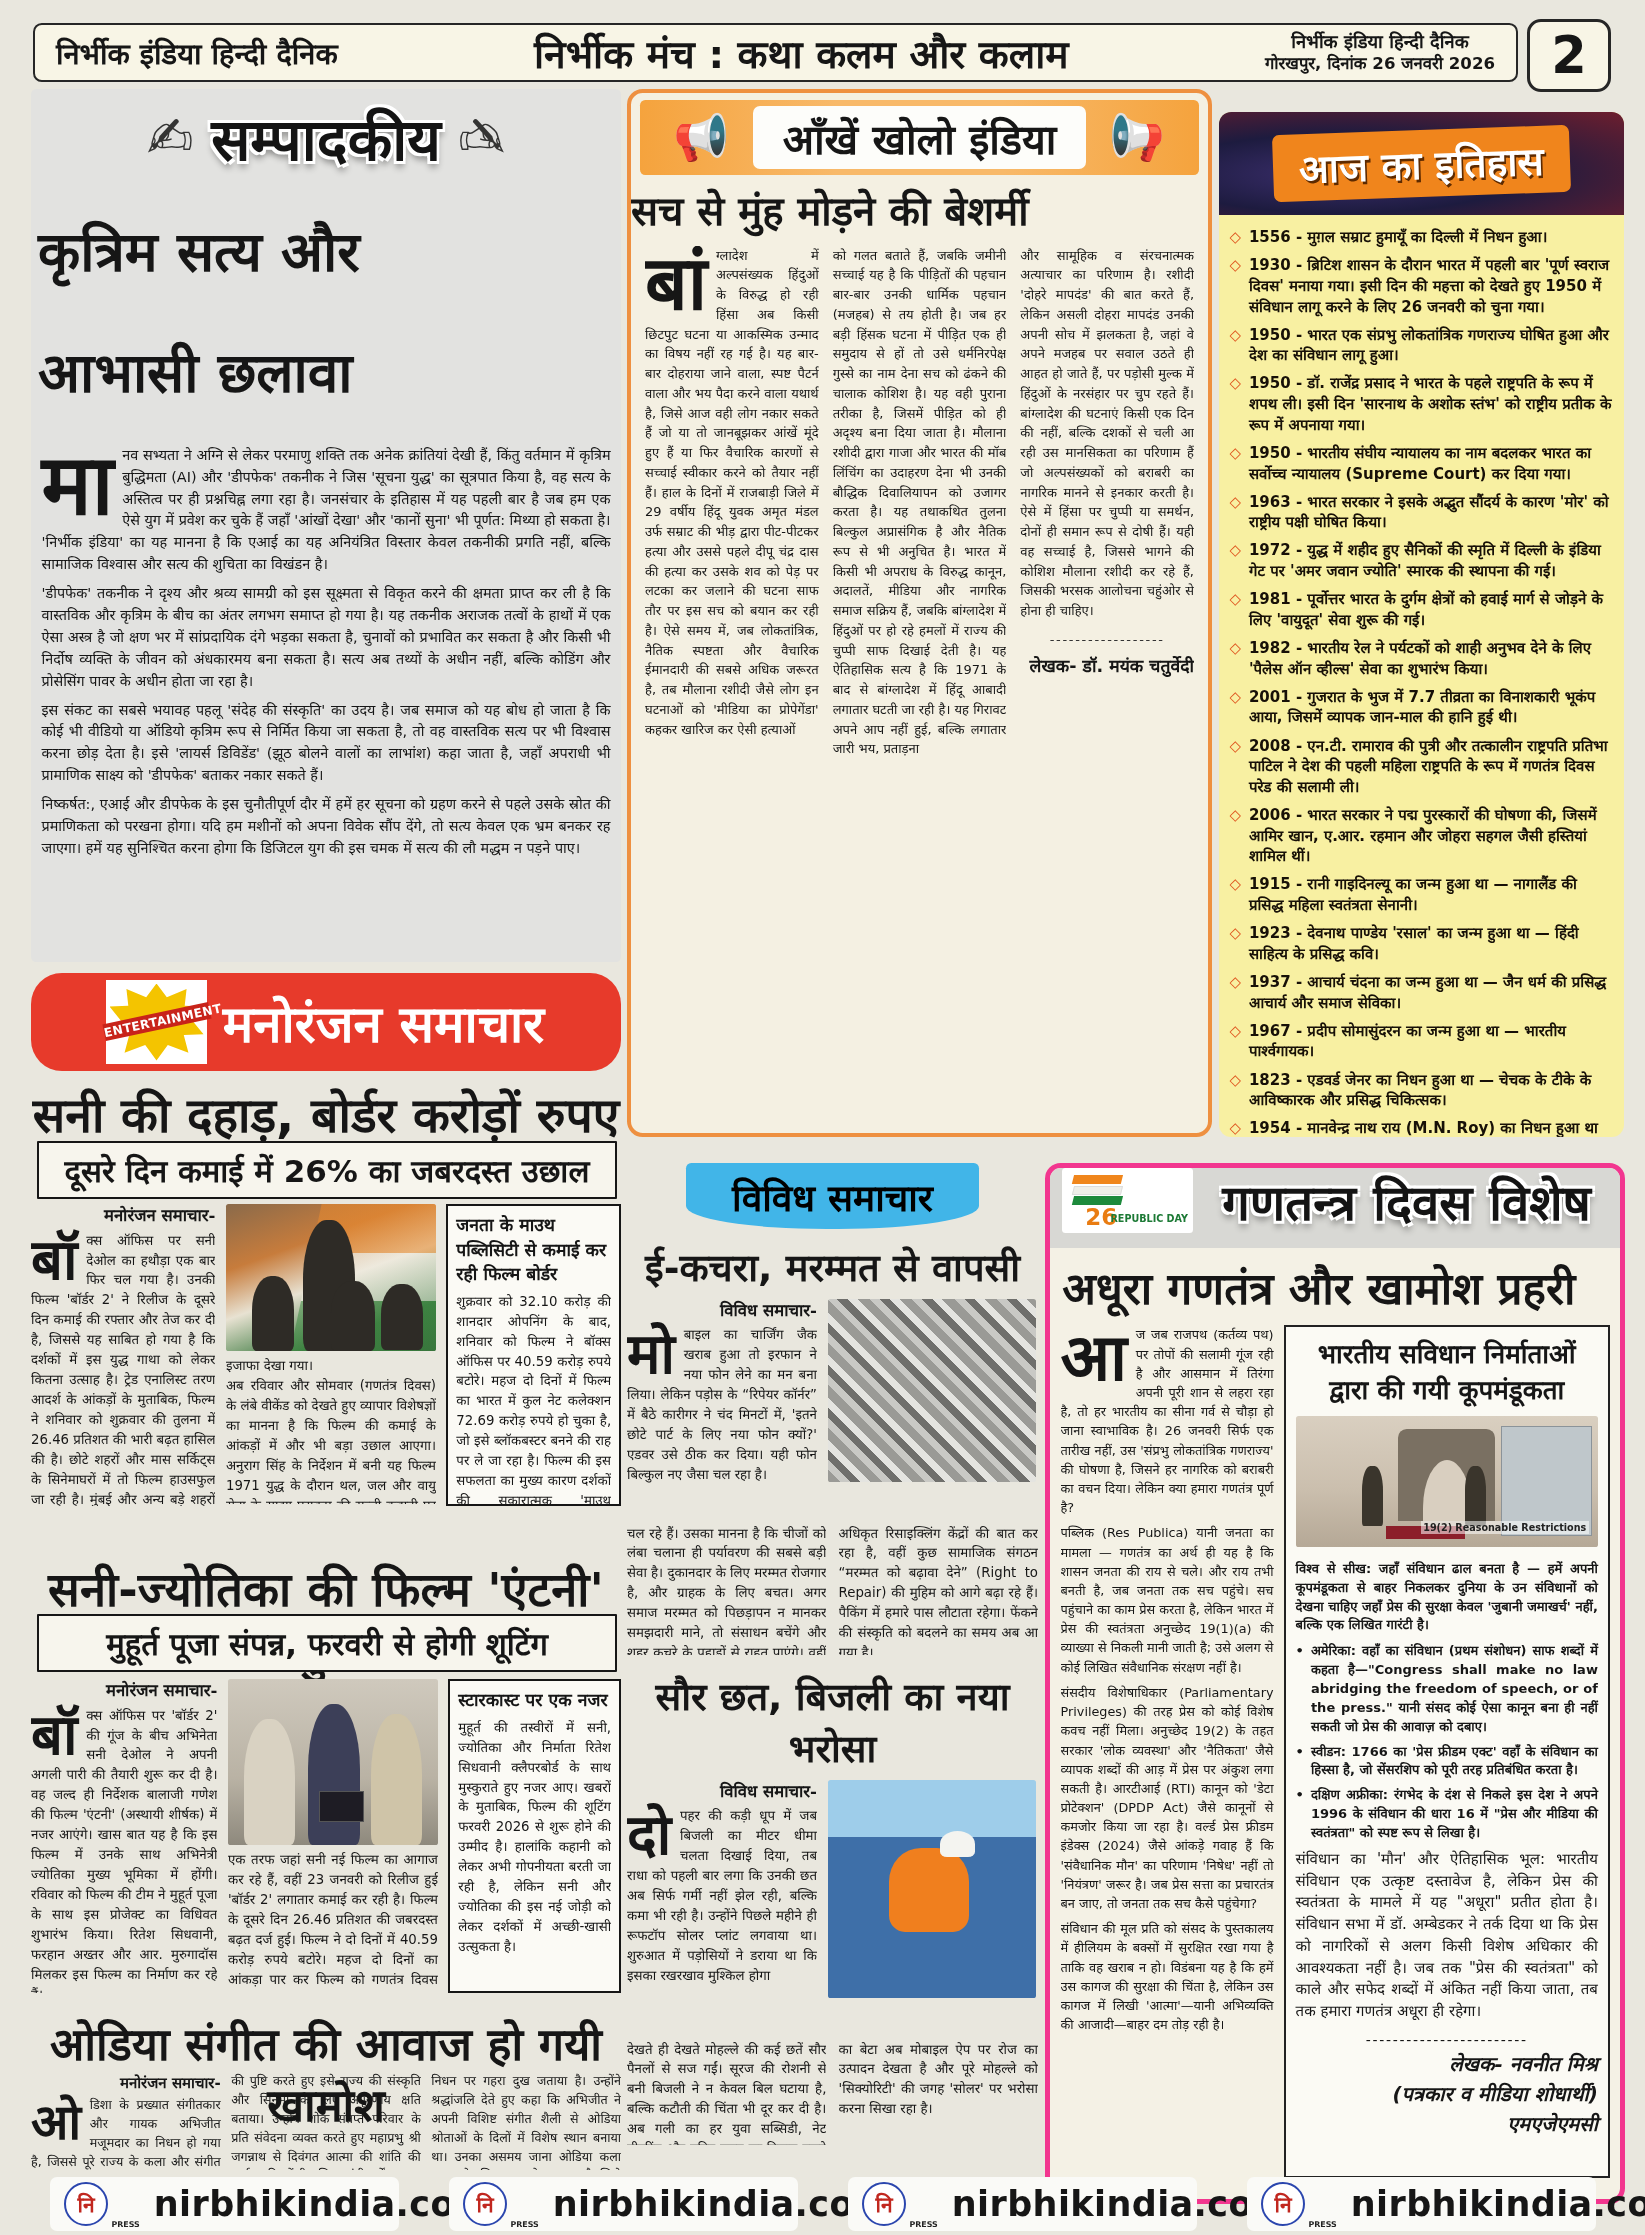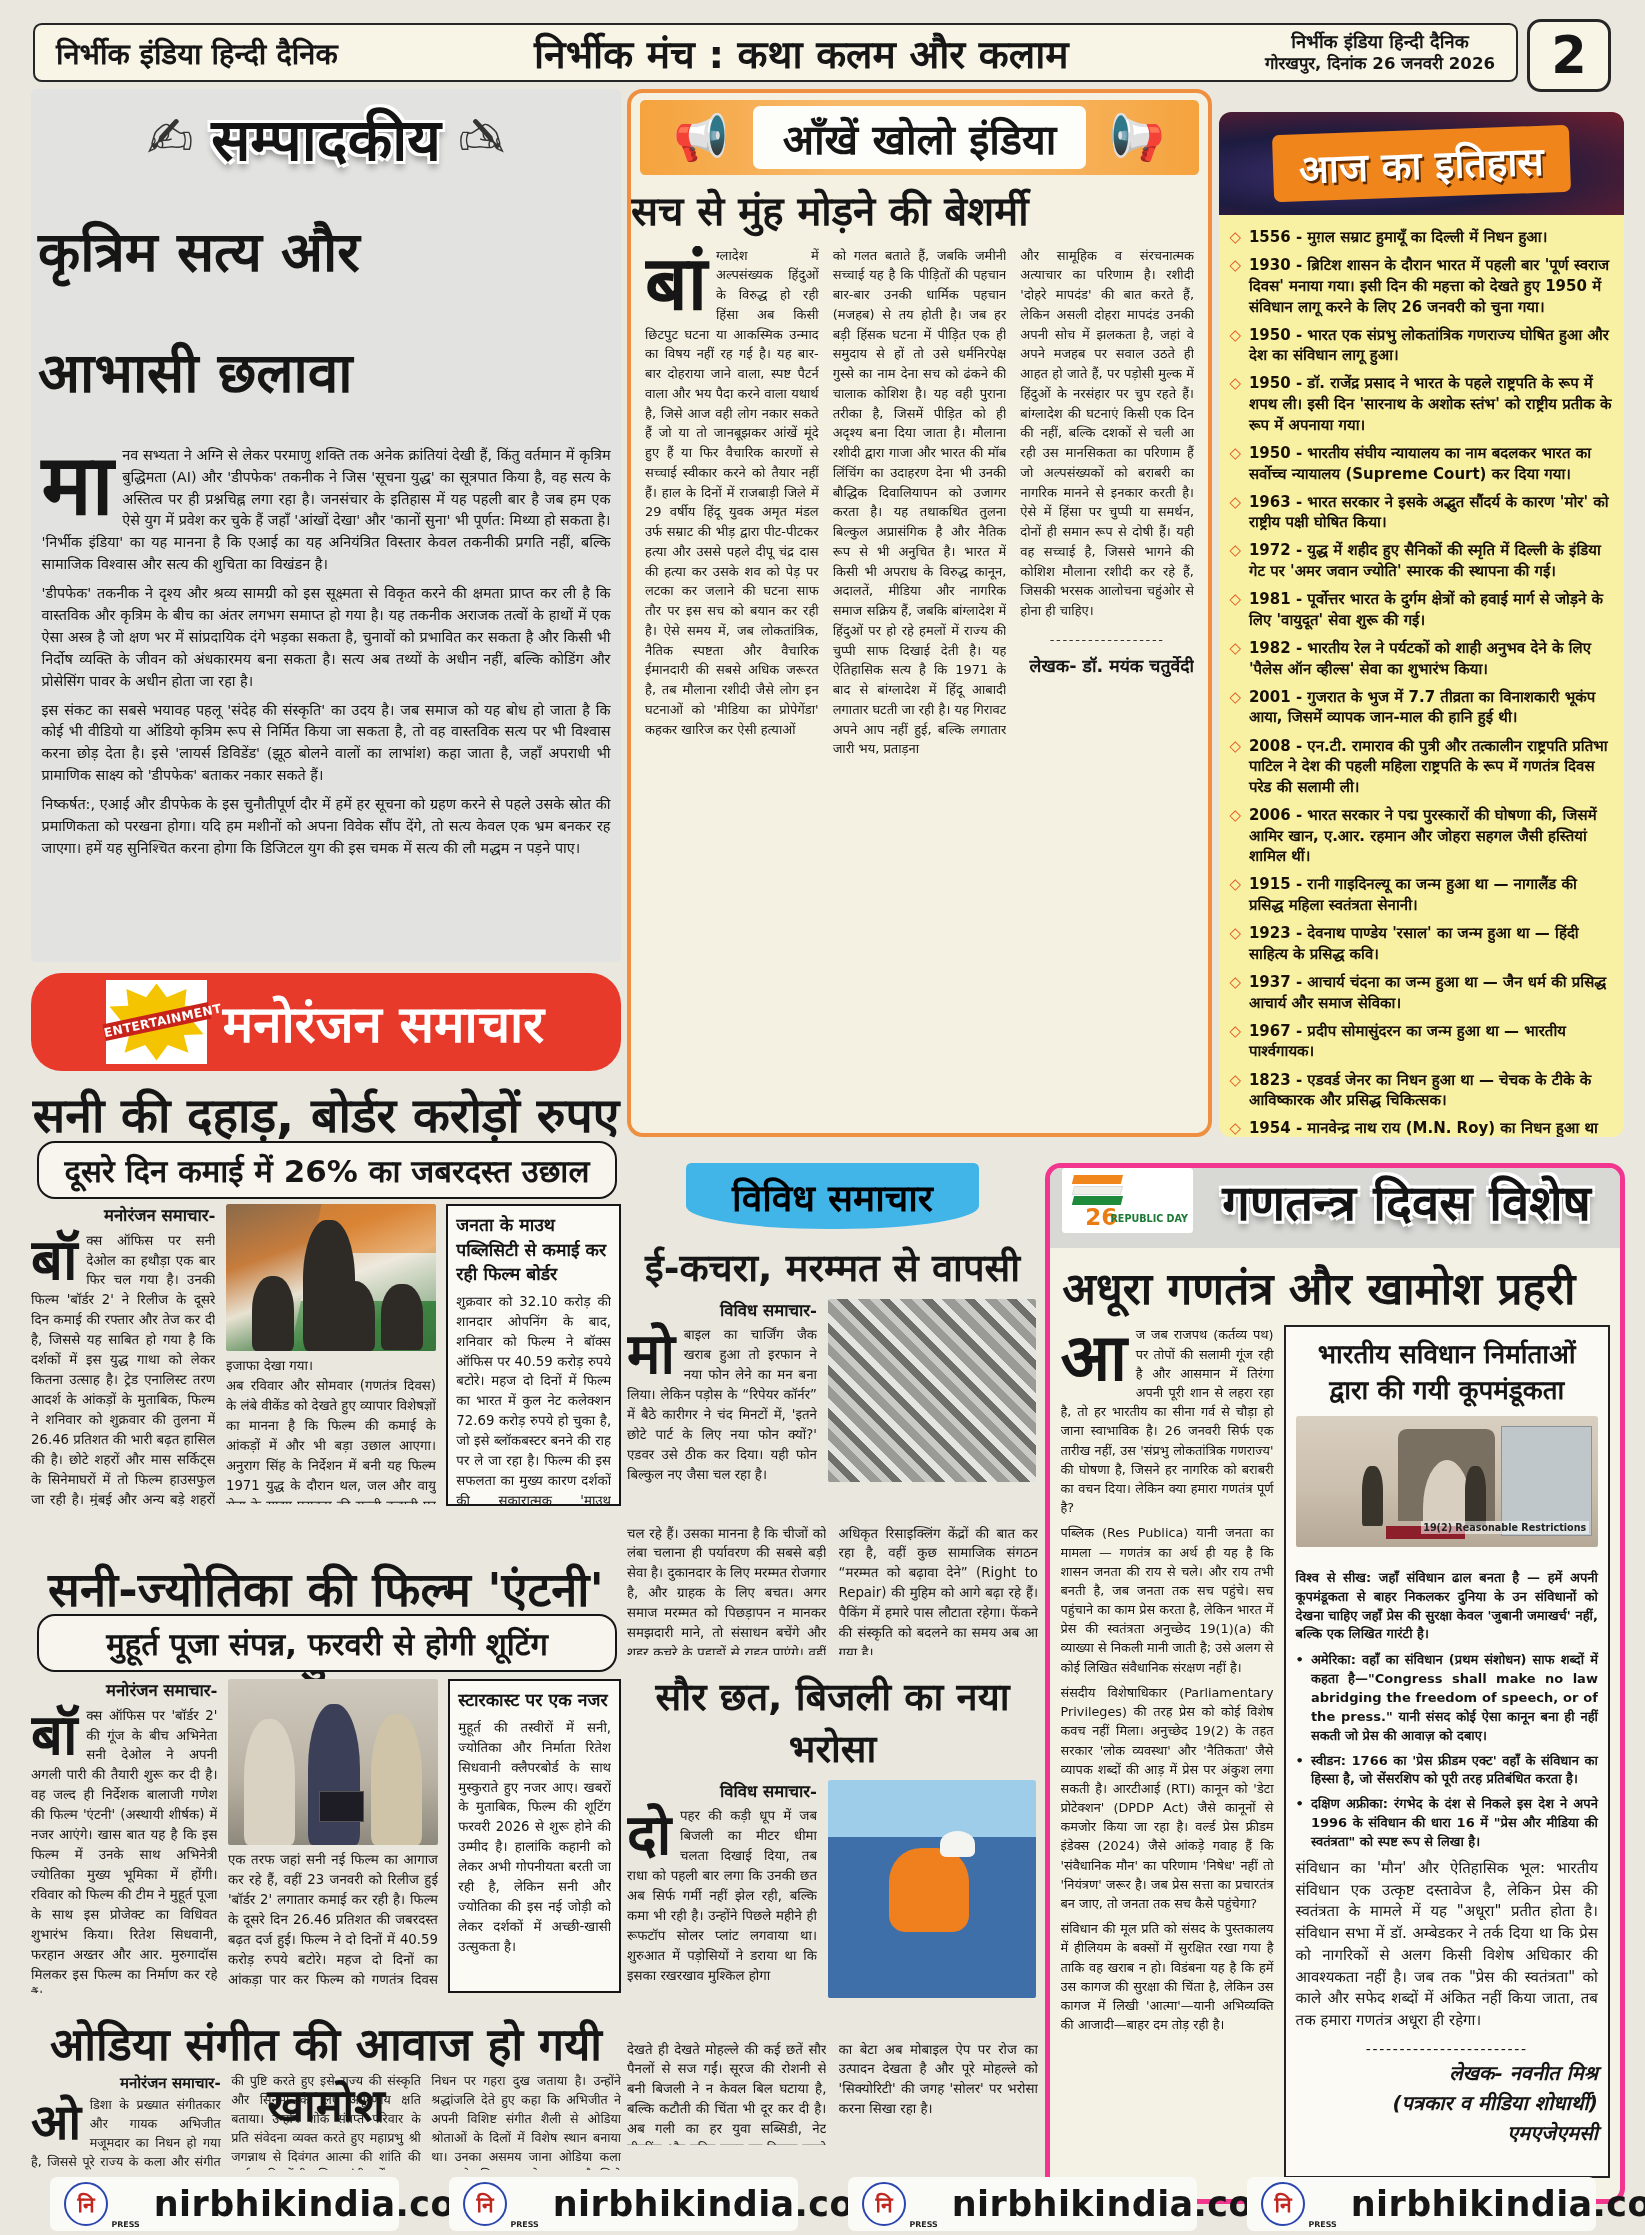--- a/index.html
+++ b/index.html
@@ -30,21 +30,21 @@
   .dc-l{font-size:56px;}
   .dc-m{font-size:49px;}
 
   
   .ent-banner{position:absolute;left:31px;top:973px;width:590px;height:98px;background:#e73a2b;border-radius:31px;display:flex;align-items:center;}
   .ent-badge{width:101px;height:84px;background:#fff;margin-left:75px;position:relative;flex:none;}
   .ent-star{position:absolute;inset:3.5px;background:#f4c400;clip-path:polygon(50% 0%,61% 18%,82% 7%,80% 29%,100% 30%,88% 48%,100% 66%,79% 67%,84% 90%,62% 80%,50% 100%,38% 80%,16% 90%,21% 67%,0% 66%,12% 48%,0% 30%,20% 29%,18% 7%,39% 18%);}
   .ent-ribbon{position:absolute;left:-3.5px;top:33px;width:108px;background:#c8231a;color:#fff;font-size:12.2px;font-weight:bold;text-align:center;transform:rotate(-12deg);padding:1.7px 0;letter-spacing:0.4px;}
   .ent-title{flex:1;text-align:center;font-size:51px;font-weight:900;color:#fff;margin-right:61px;}
   .story-headline{position:absolute;left:31px;width:590px;text-align:center;font-weight:900;}
-  .sub-box{position:absolute;left:37px;width:580px;border:2.6px solid #161616;border-radius:18px;background:#f7f5ed;text-align:center;font-weight:900;padding:6.1px 0;}
+  .sub-box{position:absolute;left:37px;width:580px;border:2.6px solid #161616;border-radius:1px;background:#f7f5ed;text-align:center;font-weight:900;padding:6.1px 0;}
   .row{position:absolute;display:flex;gap:10.5px;}
   .ncol{font-size:13.3px;line-height:1.5;text-align:justify;overflow:hidden;}
   .byline{display:block;text-align:right;font-weight:900;font-size:16.6px;margin-bottom:1.7px;}
   .side-box{border:2.6px solid #161616;background:#fbfaf5;padding:7px 7.9px;overflow:hidden;}
   .side-title{font-weight:900;font-size:17.5px;line-height:1.4;margin-bottom:5.2px;}
   .photo{position:relative;border-radius:2.6px;overflow:hidden;flex:none;}
 
   .ph-border2{background:linear-gradient(160deg,#8a6a4a 0%,#c77c3c 30%,#e8e2d2 52%,#3c7a40 78%,#2f5c33 100%);}
   .ph-border2 .flag{position:absolute;right:-17.5px;top:0;width:70%;height:100%;background:linear-gradient(180deg,#e98a2e 33%,#f2efe6 33%,#f2efe6 66%,#3f8a43 66%);opacity:.55;transform:skewX(-12deg);}
   .soldier{position:absolute;background:#2e2b26;border-radius:45% 45% 10% 10%;}
@@ -99,21 +99,21 @@
   .rl-stripe{position:absolute;left:10.5px;width:49px;height:8.7px;transform:skewX(-14deg);}
   .rl-26{position:absolute;left:23px;bottom:3.5px;font-size:23px;font-weight:900;color:#e97c12;}
   .rl-txt{position:absolute;right:5.2px;bottom:8.7px;font-size:9.6px;font-weight:900;color:#1d7a36;line-height:1.1;text-align:left;}
   .rep-title{flex:1;text-align:center;font-size:49px;font-weight:900;}
   .rep-headline{font-size:44px;font-weight:900;padding:8.7px 12.2px 5.2px 12.2px;}
   .rep-body{display:flex;gap:10.5px;padding:3.5px 10.5px 0 10.5px;height:856px;}
   .rep-left{width:213px;flex:none;font-size:12.8px;line-height:1.5;text-align:justify;overflow:hidden;}
   .rep-left p{margin:0 0 6.1px 0;}
   .rep-box{flex:1;border:2.6px solid #222;background:#fbfaf4;padding:8.7px 9.6px;overflow:hidden;}
   .rb-title{font-size:26px;font-weight:900;text-align:center;line-height:1.4;margin-bottom:7px;}
-  .rb-img{width:100%;height:131px;margin-bottom:22px;padding-left:40px;}
+  .rb-img{width:100%;height:131px;margin-bottom:13px;padding-left:40px;}
   .rb-intro{font-size:13px;font-weight:bold;line-height:1.45;text-align:justify;margin-bottom:7px;}
   .rb-bullet{display:flex;gap:7px;font-size:13px;font-weight:bold;line-height:1.45;text-align:justify;margin-bottom:6.1px;}
   .rb-bullet .dot{flex:none;}
   .rb-after{font-size:15px;line-height:1.45;text-align:justify;margin-top:3.5px;}
   .rb-div{text-align:center;letter-spacing:1.7px;margin:8.7px 0 1.7px 0;}
   .rb-auth{text-align:right;font-weight:900;font-style:italic;font-size:20px;line-height:1.5;}
 
   
   .footer{position:absolute;left:0;top:2177px;width:1646px;display:flex;justify-content:space-evenly;}
   .f-item{width:349px;height:54px;background:#fafaf7;border-radius:7px;display:flex;align-items:center;gap:14px;padding:0 14px;}

